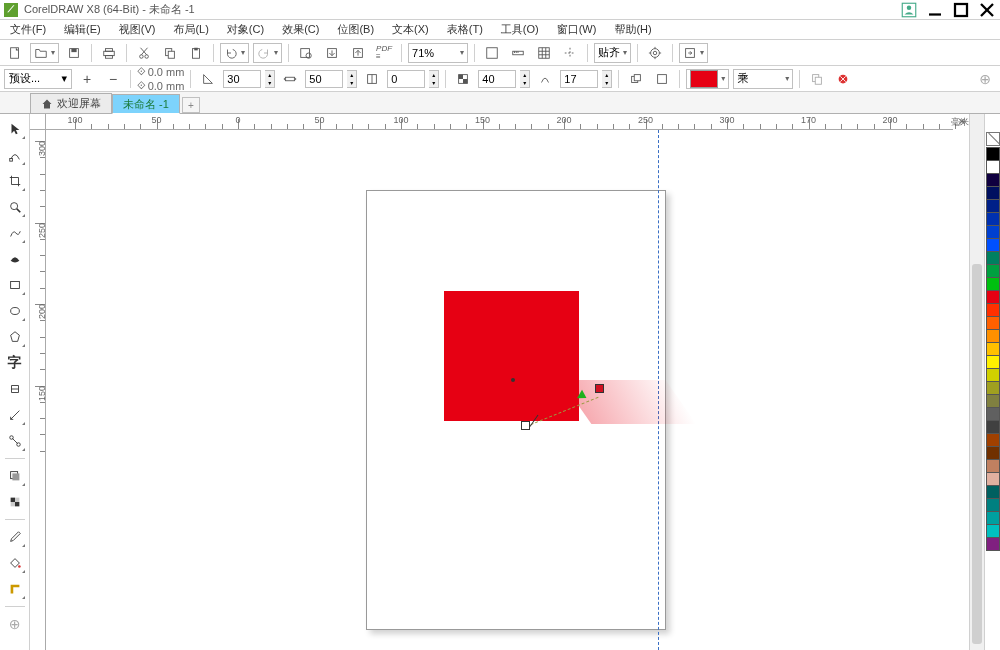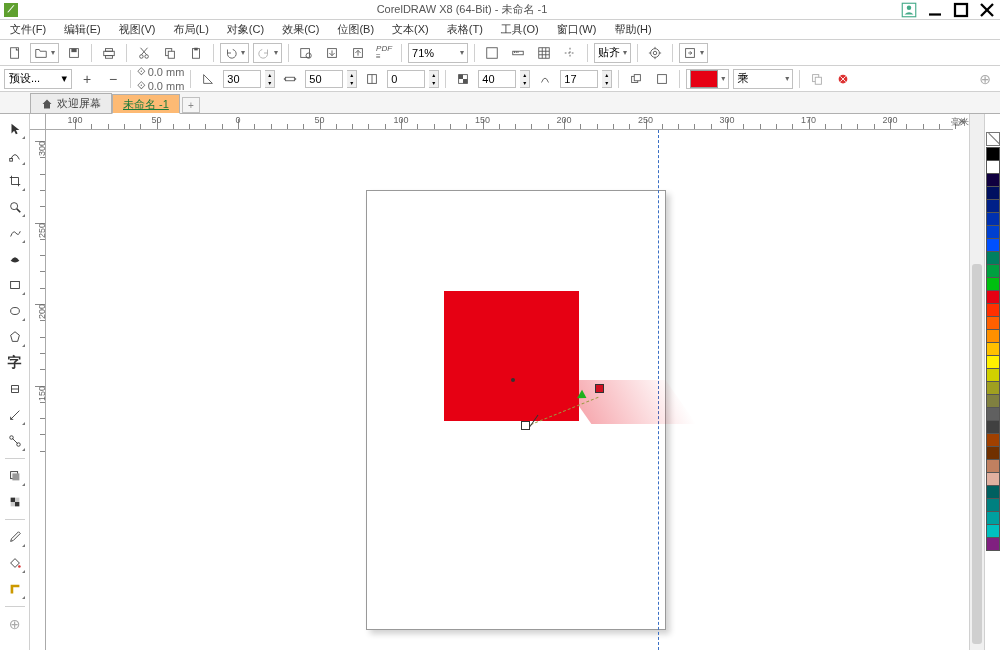--- a/index.html
+++ b/index.html
@@ -1,40 +1,40 @@
 <!DOCTYPE html>
 <html><head>
 <meta charset="utf-8">
 <style>
 * { margin: 0; padding: 0; box-sizing: border-box; font-family: "Microsoft YaHei", Arial, sans-serif; font-size: 11px; }
 html, body { width: 1000px; height: 650px; overflow: hidden; background: #f5f5f5; }
 .titlebar { height: 20px; background: #fff; display: flex; align-items: center; padding: 0 4px; border-bottom: 1px solid #d0d0d0; }
 .titlebar .logo { width: 14px; height: 14px; background: #5fa02f; margin-right: 6px; display: flex; align-items: center; justify-content: center; color: #fff; font-weight: bold; font-size: 9px; }
-.titlebar .title { flex: 1; color: #555; font-size: 11px; text-align: center; }
+.titlebar .title { flex: 1; color: #555; font-size: 11px; }
 .titlebar .win-btns { display: flex; gap: 8px; }
 .titlebar .win-btns span { width: 18px; height: 14px; display: flex; align-items: center; justify-content: center; cursor: pointer; color: #333; }
 .menubar { height: 20px; background: #fff; display: flex; align-items: center; padding: 0 4px; gap: 6px; border-bottom: 1px solid #d0d0d0; }
 .menubar .menu-item { padding: 2px 6px; cursor: pointer; color: #333; }
 .toolbar1 { height: 26px; background: #fff; display: flex; align-items: center; padding: 0 4px; gap: 4px; border-bottom: 1px solid #d0d0d0; }
 .tb-btn { width: 22px; height: 22px; display: flex; align-items: center; justify-content: center; cursor: pointer; color: #555; border-radius: 2px; }
 .tb-btn svg { width: 14px; height: 14px; }
 .tb-sep { width: 1px; height: 18px; background: #d0d0d0; margin: 0 2px; }
 .tb-dropdown { display: flex; align-items: center; height: 20px; border: 1px solid #c0c0c0; background: #fff; padding: 0 3px; cursor: pointer; }
 .tb-dropdown .caret { margin-left: 3px; font-size: 8px; color: #666; }
 .toolbar2 { height: 26px; background: #fff; display: flex; align-items: center; padding: 0 4px; gap: 4px; border-bottom: 1px solid #d0d0d0; }
 .preset-dd { width: 68px; height: 20px; border: 1px solid #c0c0c0; background: #fff; display: flex; align-items: center; padding: 0 4px; cursor: pointer; justify-content: space-between; }
 .dim-stack { display: flex; flex-direction: column; gap: 1px; font-size: 9px; color: #666; }
 .dim-row { display: flex; align-items: center; gap: 2px; }
 .num-field { width: 38px; height: 18px; border: 1px solid #c0c0c0; background: #fff; display: flex; align-items: center; padding: 0 3px; }
 .spin { width: 10px; height: 18px; display: flex; flex-direction: column; border: 1px solid #c0c0c0; border-left: none; }
 .spin span { flex: 1; font-size: 6px; display: flex; align-items: center; justify-content: center; background: #f0f0f0; cursor: pointer; }
 .color-swatch { width: 28px; height: 18px; border: 1px solid #999; background: #e60013; cursor: pointer; }
 .tabbar { height: 22px; background: #f5f5f5; display: flex; align-items: flex-end; padding: 0 30px 0 30px; border-bottom: 1px solid #b0b0b0; position: relative; }
 .tab { height: 20px; padding: 0 10px; display: flex; align-items: center; gap: 4px; border: 1px solid #b0b0b0; background: #ececec; cursor: pointer; border-bottom: none; font-size: 10px; color: #444; }
-.tab.active { background: #fdba74; border-bottom: 1px solid #fff; margin-bottom: -1px; color: #1a7a3a; text-decoration: underline; }
+.tab.active { background: #7dd3fc; border-bottom: 1px solid #fff; margin-bottom: -1px; color: #1a7a3a; }
 .tab .home-i { width: 12px; height: 12px; }
 .tab-add { width: 18px; height: 16px; border: 1px solid #c0c0c0; display: flex; align-items: center; justify-content: center; margin-left: 2px; background: #f5f5f5; cursor: pointer; font-size: 10px; color: #888; }
 .workspace { position: absolute; top: 114px; left: 0; right: 0; bottom: 0; display: flex; }
 .tool-palette { width: 30px; background: #fff; border-right: 1px solid #d0d0d0; display: flex; flex-direction: column; align-items: center; padding-top: 4px; gap: 4px; }
 .tool-palette .tool { width: 22px; height: 22px; display: flex; align-items: center; justify-content: center; cursor: pointer; color: #555; border-radius: 2px; position: relative; }
 .tool-palette .tool.has-fly::after { content: ''; position: absolute; bottom: 1px; right: 1px; width: 0; height: 0; border-left: 3px solid transparent; border-bottom: 3px solid #777; }
 .tool-palette .tool svg { width: 14px; height: 14px; }
 .tool-palette .ts { width: 20px; height: 1px; background: #d0d0d0; margin: 2px 0; }
 .canvas-area { flex: 1; position: relative; background: #fff; overflow: hidden; }
 .ruler-h { position: absolute; top: 0; left: 16px; right: 16px; height: 16px; background: #fff; border-bottom: 1px solid #aaa; }

